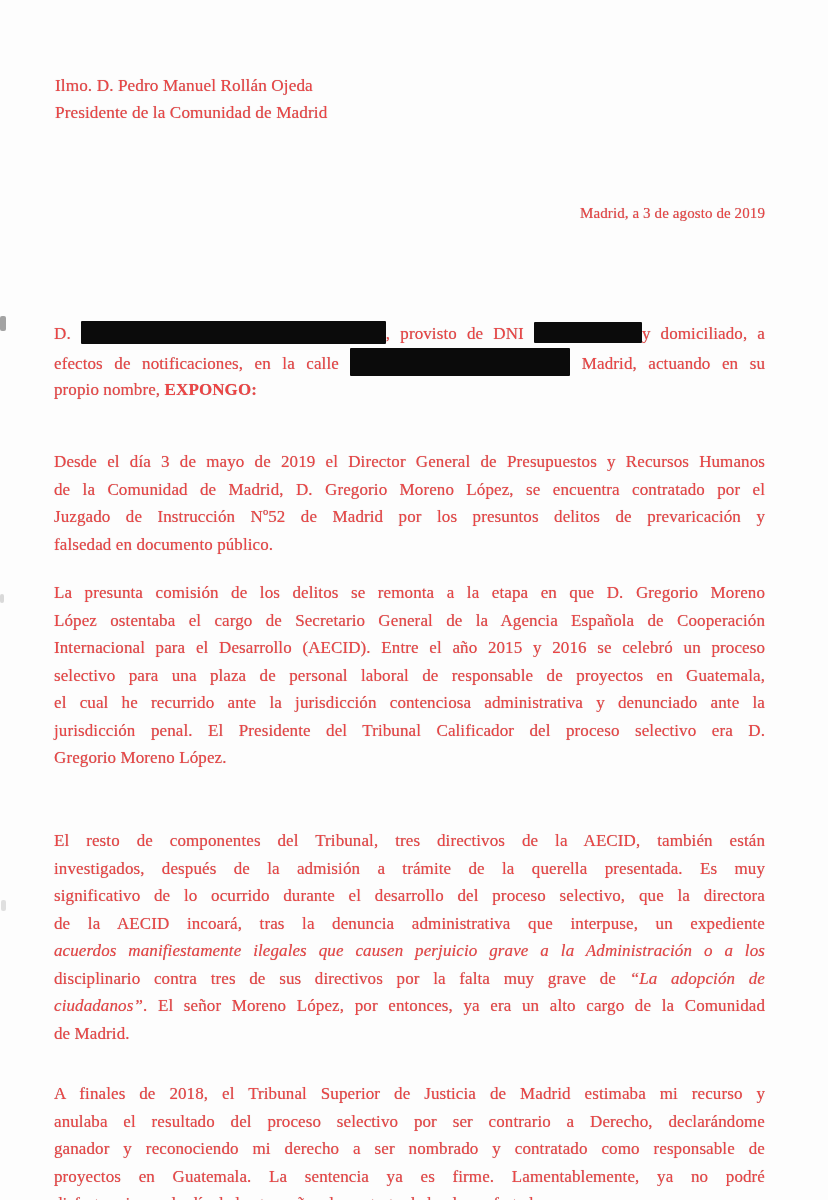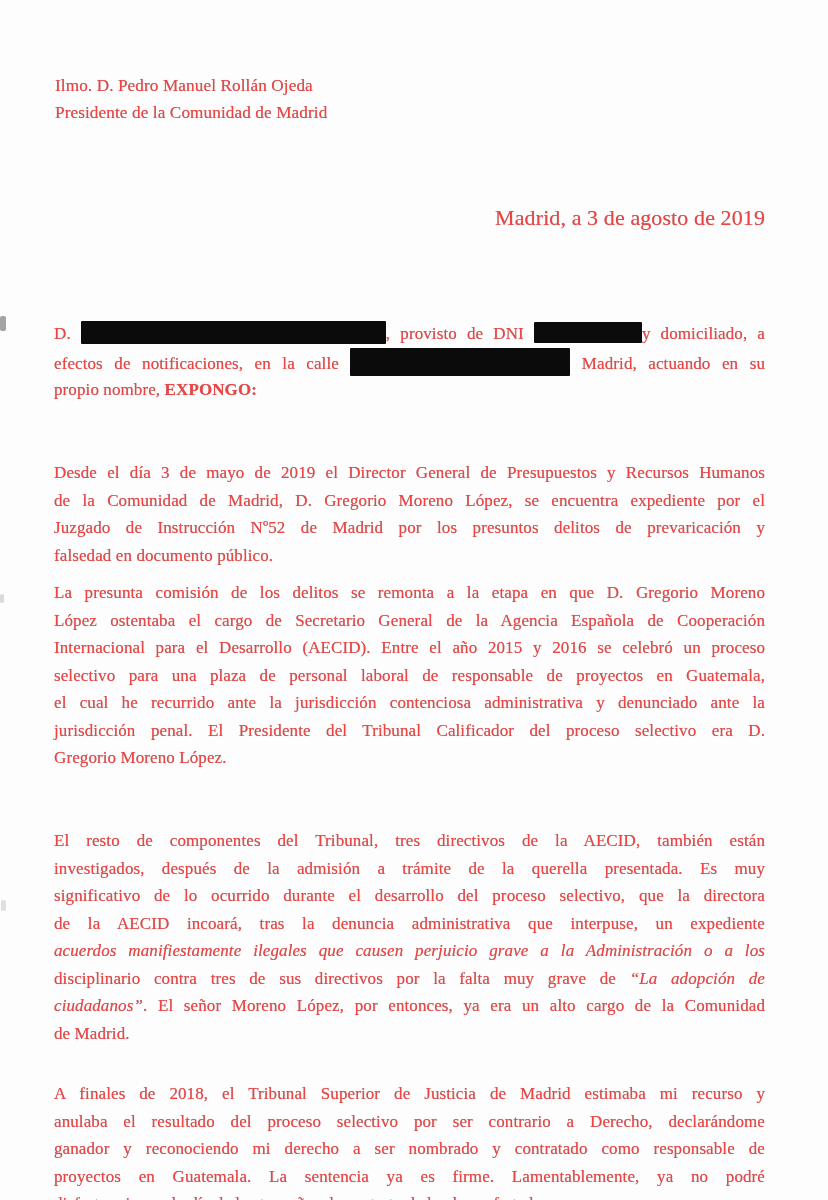--- a/index.html
+++ b/index.html
@@ -17,28 +17,28 @@
     color: #ef4444;
     text-shadow: 0 0 0.7px rgba(80,80,80,0.55);
     letter-spacing: 0.1px;
   }
   .recipient {
     position: absolute; left: 55px; top: 72px;
     font-size: 17.2px; line-height: 27px;
   }
   .dateline {
     position: absolute; left: 54px; top: 205px; width: 711px;
-    font-size: 22px; text-align: right;
+    font-size: 15px; text-align: right;
   }
   .para {
     position: absolute; left: 54px; width: 711px;
     font-size: 17px;
   }
   #para-intro { top: 320px; }
-  #para-p1 { top: 459px; }
+  #para-p1 { top: 448px; }
   #para-p2 { top: 579px; }
   #para-p3 { top: 827px; }
   #para-p4 { top: 1080px; }
   .para .line {
     height: 27.5px; line-height: 27.5px;
     text-align: justify;
     text-align-last: justify;
     overflow: visible;
     white-space: normal;
   }
@@ -68,21 +68,21 @@
   <div class="dateline">Madrid, a 3 de agosto de 2019</div>
 
   <div id="letter-body">
       <div class="para" id="para-intro">
         <div class="line"><span>D. </span><span class="redact" style="width: 305px; height: 23px; vertical-align: -5px; background: rgb(11, 11, 11);"></span><span>, provisto de DNI </span><span class="redact" style="width: 108px; height: 21px; vertical-align: -4px; background: rgb(11, 11, 11);"></span><span>y domiciliado, a</span></div>
         <div class="line"><span>efectos de notificaciones, en la calle </span><span class="redact" style="width: 220px; height: 28px; vertical-align: -7px; background: rgb(11, 11, 11);"></span><span> Madrid, actuando en su</span></div>
         <div class="line last"><span>propio nombre, </span><span class="b">EXPONGO:</span></div>
       </div>
       <div class="para" id="para-p1">
         <div class="line"><span>Desde el día 3 de mayo de 2019 el Director General de Presupuestos y Recursos Humanos</span></div>
-        <div class="line"><span>de la Comunidad de Madrid, D. Gregorio Moreno López, se encuentra expediente por el</span></div>
+        <div class="line"><span>de la Comunidad de Madrid, D. Gregorio Moreno López, se encuentra contratado por el</span></div>
         <div class="line"><span>Juzgado de Instrucción Nº52 de Madrid por los presuntos delitos de prevaricación y</span></div>
         <div class="line last"><span>falsedad en documento público.</span></div>
       </div>
       <div class="para" id="para-p2">
         <div class="line"><span>La presunta comisión de los delitos se remonta a la etapa en que D. Gregorio Moreno</span></div>
         <div class="line"><span>López ostentaba el cargo de Secretario General de la Agencia Española de Cooperación</span></div>
         <div class="line"><span>Internacional para el Desarrollo (AECID). Entre el año 2015 y 2016 se celebró un proceso</span></div>
         <div class="line"><span>selectivo para una plaza de personal laboral de responsable de proyectos en Guatemala,</span></div>
         <div class="line"><span>el cual he recurrido ante la jurisdicción contenciosa administrativa y denunciado ante la</span></div>
         <div class="line"><span>jurisdicción penal. El Presidente del Tribunal Calificador del proceso selectivo era D.</span></div>

